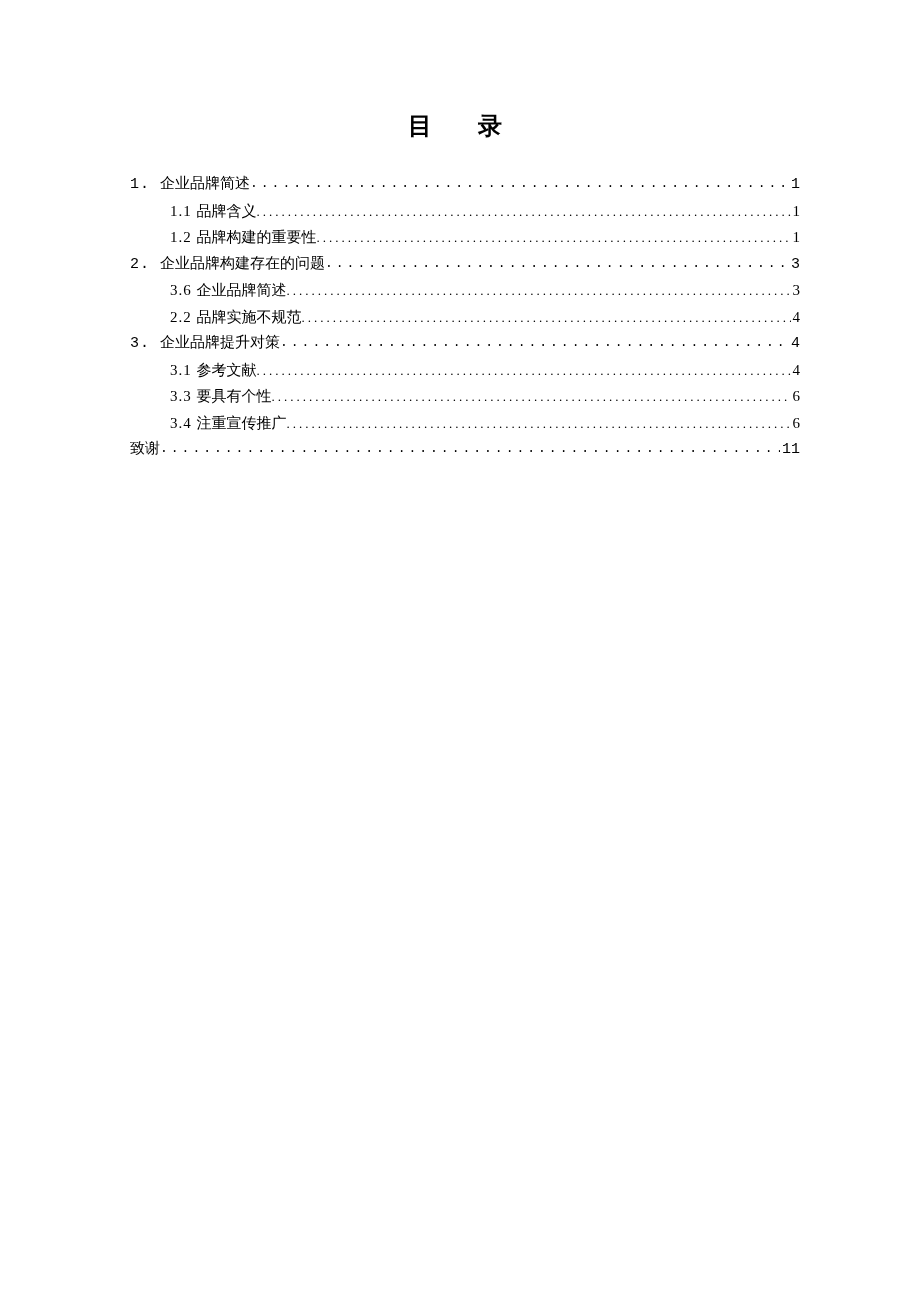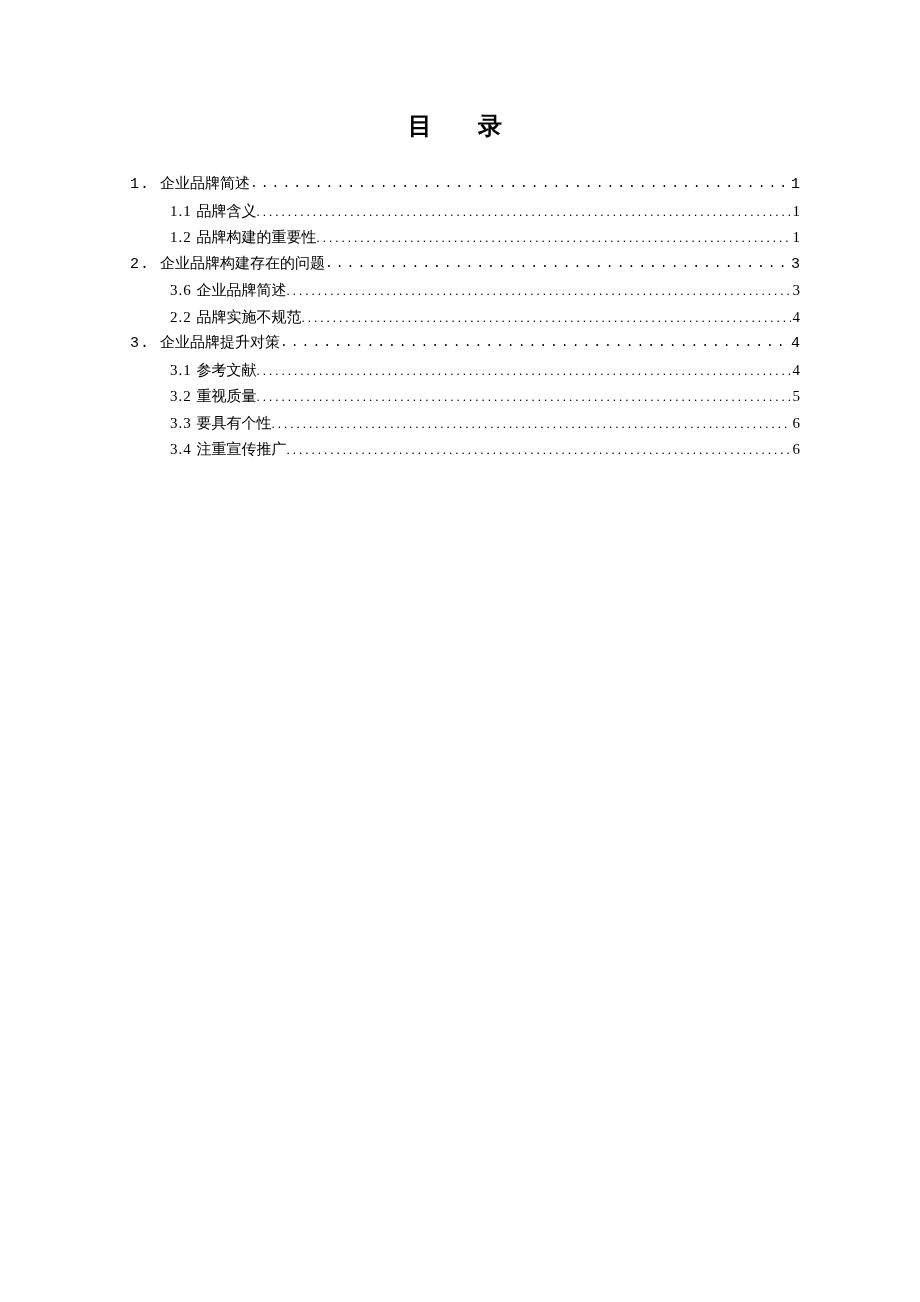--- a/index.html
+++ b/index.html
@@ -102,27 +102,27 @@
       <span class="toc-label"><span class="toc-num">3. </span><span>企业品牌提升对策</span></span>
       <span class="toc-leader"></span>
       <span class="toc-page">4</span>
     </div>
     <div class="toc-entry level-2">
       <span class="toc-label"><span class="toc-num">3.1 </span><span>参考文献</span></span>
       <span class="toc-leader"></span>
       <span class="toc-page">4</span>
     </div>
     <div class="toc-entry level-2">
-      <span class="toc-label"><span class="toc-num">3.2 </span><span>重视质量</span></span>
-      <span class="toc-leader"></span>
-      <span class="toc-page">5</span>
-    </div>
-    <div class="toc-entry level-2">
       <span class="toc-label"><span class="toc-num">3.3 </span><span>要具有个性</span></span>
       <span class="toc-leader"></span>
       <span class="toc-page">6</span>
     </div>
     <div class="toc-entry level-2">
       <span class="toc-label"><span class="toc-num">3.4 </span><span>注重宣传推广</span></span>
       <span class="toc-leader"></span>
       <span class="toc-page">6</span>
     </div>
+    <div class="toc-entry level-1">
+      <span class="toc-label"><span class="toc-num"></span><span>致谢</span></span>
+      <span class="toc-leader"></span>
+      <span class="toc-page">11</span>
+    </div>
   </div>
 
 </body></html>

